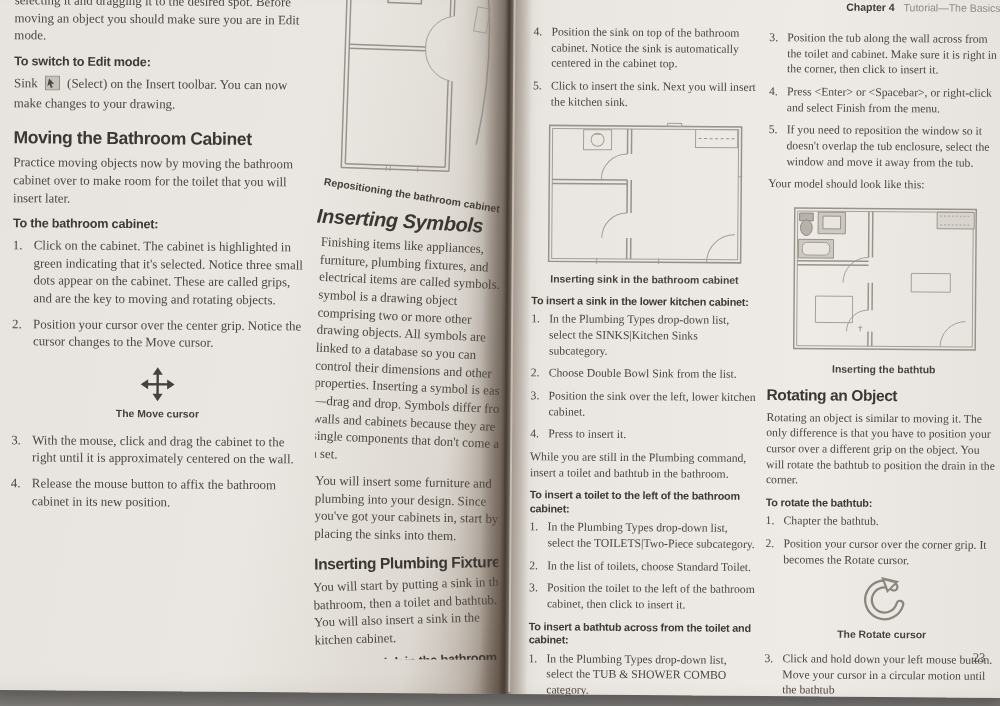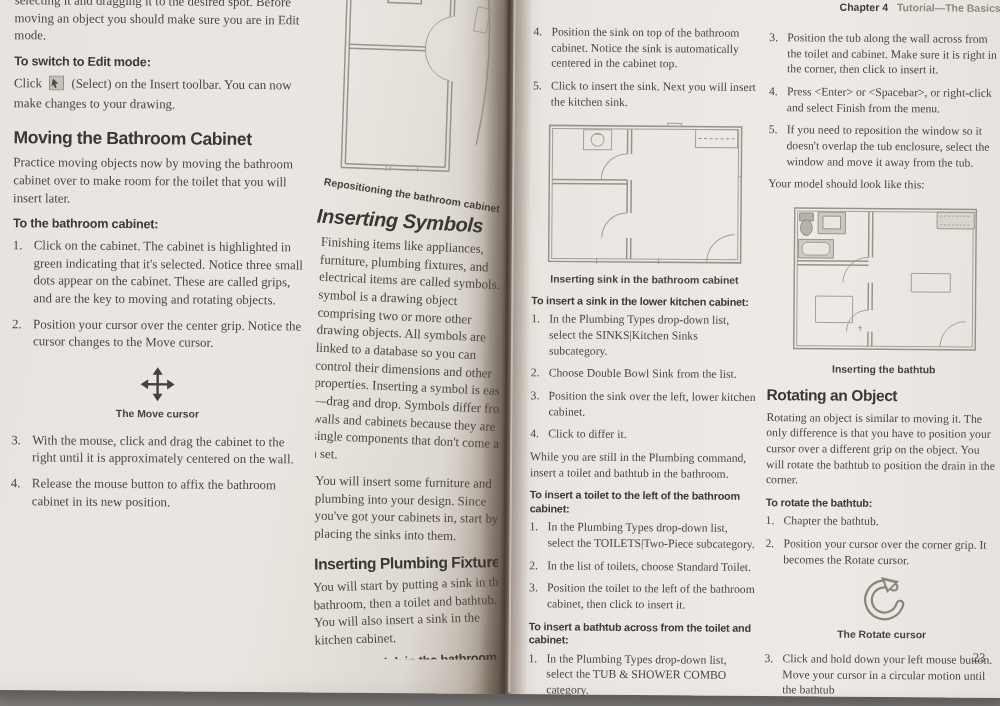--- a/index.html
+++ b/index.html
@@ -51,37 +51,37 @@
 
   
   .mc{overflow:hidden;}
   .mc>*{transform-origin:0 50%;width:198px;}
   .r1{transform:rotate(1.5deg);}  .r2{transform:rotate(3deg);}
   .r3{transform:rotate(2.2deg);}  .r4{transform:rotate(.6deg);}
   .r5{transform:rotate(-1.2deg);} .r6{transform:rotate(-2.2deg);}
   .r7{transform:rotate(-3.4deg);}
 
   .chap-head{position:absolute;top:10px;right:14px;font:bold 10.5px "Liberation Sans",sans-serif;color:#3e3a34;}
-  .chap-head .lite{font-weight:bold;color:#8d887f;margin-left:6px;}
+  .chap-head .lite{font-weight:normal;color:#8d887f;margin-left:6px;}
   .pagenum{position:absolute;right:24px;bottom:32px;font:12.8px "Liberation Serif",serif;color:#55504a;margin-left:44px;}
   .cap-tilt{transform:rotate(7deg);transform-origin:0 0;margin-top:-4px;}
 </style>
 </head>
 <body>
 
 <div class="book">
 
   <div class="page page-left">
 
     <div class="col" style="left:22px;top:8px;width:292px;">
       <p class="body-txt">selecting it and dragging it to the desired spot. Before moving an object you should make sure you are in Edit mode.</p>
 
       <div class="subhead">To switch to Edit mode:</div>
       <p class="body-txt">
-        <span>Click</span>
+        <span>Sink</span>
         <span class="ibtn"><svg width="15" height="15" viewBox="0 0 15 15">
               <rect x="0.5" y="0.5" width="14" height="14" fill="#c6c2bb" stroke="#8f8a83"></rect>
               <path d="M4 3 l5.2 5.2 h-3.1 l1.6 3.6 -1.8 .8 -1.5 -3.7 -2.1 2.1 z" fill="#4a463f"></path>
             </svg></span>
         <span>(Select) on the Insert toolbar. You can now make changes to your drawing.</span>
       </p>
 
       <h2 class="section">Moving the Bathroom Cabinet</h2>
       <p class="body-txt">Practice moving objects now by moving the bathroom cabinet over to make room for the toilet that you will insert later.</p>
 
@@ -186,21 +186,21 @@
       <div class="step">
           <span class="num">2.</span>
           <span>Choose Double Bowl Sink from the list.</span>
         </div>
       <div class="step">
           <span class="num">3.</span>
           <span>Position the sink over the left, lower kitchen cabinet.</span>
         </div>
       <div class="step">
           <span class="num">4.</span>
-          <span>Click to differ it.</span>
+          <span>Press to insert it.</span>
         </div>
 
       <p class="body-txt">While you are still in the Plumbing command, insert a toilet and bathtub in the bathroom.</p>
 
       <div class="subhead">To insert a toilet to the left of the bathroom cabinet:</div>
       <div class="step">
           <span class="num">1.</span>
           <span>In the Plumbing Types drop-down list, select the TOILETS|Two-Piece subcategory.</span>
         </div>
       <div class="step">

